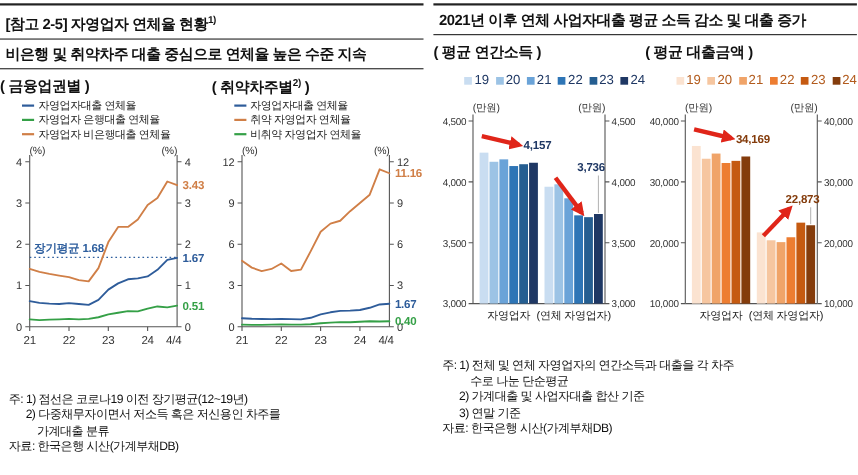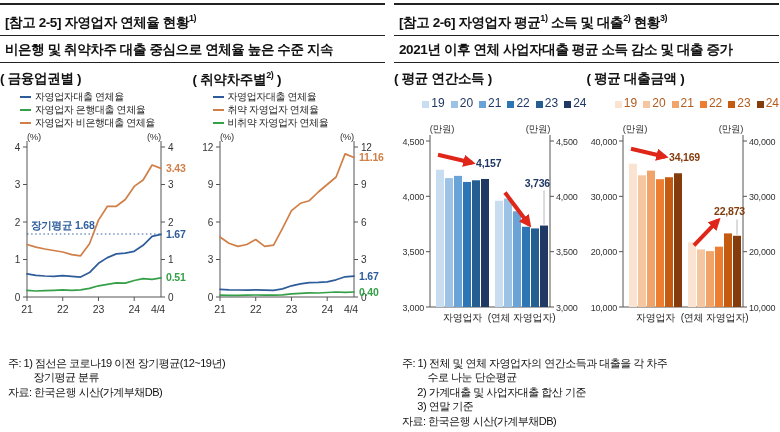--- a/index.html
+++ b/index.html
@@ -123,26 +123,25 @@
             <text x="134.2" y="184" text-anchor="middle" font-size="10.5" fill="#333">24</text>
             <text x="158" y="184" text-anchor="middle" font-size="10.5" fill="#333">4/4</text>
             <polyline points="27.0,160.3 35.9,160.8 44.9,161.0 53.8,161.1 62.7,160.9 71.7,161.1 80.6,161.4 89.5,159.9 98.5,156.8 107.4,154.9 116.3,153.6 125.3,153.4 134.2,152.8 143.1,150.8 152.1,147.8 161.0,147.1" fill="none" stroke="#2e5c9a" stroke-width="1.7" stroke-linejoin="round" stroke-linecap="round"></polyline>
             <text x="166" y="150.625" text-anchor="start" font-size="10.5" fill="#2e5c9a" font-weight="bold">1.67</text>
             <polyline points="27.0,108.0 35.9,114.3 44.9,117.4 53.8,115.5 62.7,110.5 71.7,117.4 80.6,116.1 89.5,99.3 98.5,81.7 107.4,74.3 116.3,71.7 125.3,63.0 134.2,55.5 143.1,48.0 152.1,24.9 161.0,28.5" fill="none" stroke="#d07f47" stroke-width="1.7" stroke-linejoin="round" stroke-linecap="round"></polyline>
             <text x="166" y="32" text-anchor="start" font-size="10.5" fill="#d07f47" font-weight="bold">11.16</text>
             <polyline points="27.0,166.1 35.9,166.3 44.9,166.3 53.8,166.1 62.7,166.0 71.7,166.1 80.6,166.1 89.5,165.8 98.5,164.9 107.4,164.3 116.3,163.9 125.3,164.0 134.2,163.5 143.1,163.0 152.1,163.3 161.0,163.0" fill="none" stroke="#35a047" stroke-width="1.7" stroke-linejoin="round" stroke-linecap="round"></polyline>
             <text x="166" y="166.5" text-anchor="start" font-size="10.5" fill="#35a047" font-weight="bold">0.40</text>
           </svg></div>
       </div>
-    <div class="notes"><div>주: 1) 점선은 코로나19 이전 장기평균(12~19년)</div><div>          장기평균 분류</div><div>자료: 한국은행 시산(가계부채DB)</div></div>
+    <div class="notes"><div>주: 1) 점선은 코로나19 이전 장기평균(12~19년)</div><div>      2) 다중채무자이면서 저소득 혹은 저신용인 차주를</div><div>          가계대출 분류</div><div>자료: 한국은행 시산(가계부채DB)</div></div>
   </section>
 
   <section class="panel">
     <header>
-      <div class="p-title">[참고 2-6] 자영업자 평균<sup>1)</sup> 소득 및 대출<sup>2)</sup> 현황<sup>3)</sup></div>
       <div class="p-subtitle">2021년 이후 연체 사업자대출 평균 소득 감소 및 대출 증가</div>
     </header>
     <div class="charts">
         <div class="chart"><div class="chart-title">( 평균 연간소득 )</div><div class="legend-bars" style="color: rgb(31, 56, 100);"><span class="sw" style="background: rgb(201, 221, 241);"></span><span>19</span><span class="sw" style="background: rgb(156, 195, 229);"></span><span>20</span><span class="sw" style="background: rgb(106, 163, 216);"></span><span>21</span><span class="sw" style="background: rgb(46, 117, 182);"></span><span>22</span><span class="sw" style="background: rgb(37, 94, 145);"></span><span>23</span><span class="sw" style="background: rgb(31, 56, 100);"></span><span>24</span></div><svg width="192" height="208" viewBox="0 0 192 208" class="bar-svg">
             <defs>
               <marker id="avg_income-ah" viewBox="0 0 10 10" refX="7" refY="5" markerWidth="3.1" markerHeight="3.1" orient="auto">
                 <path d="M0,0 L10,5 L0,10 z" fill="#e02519"></path>
               </marker>
             </defs>
             <text x="48" y="11" text-anchor="middle" font-size="9.5" fill="#333">(만원)</text>

